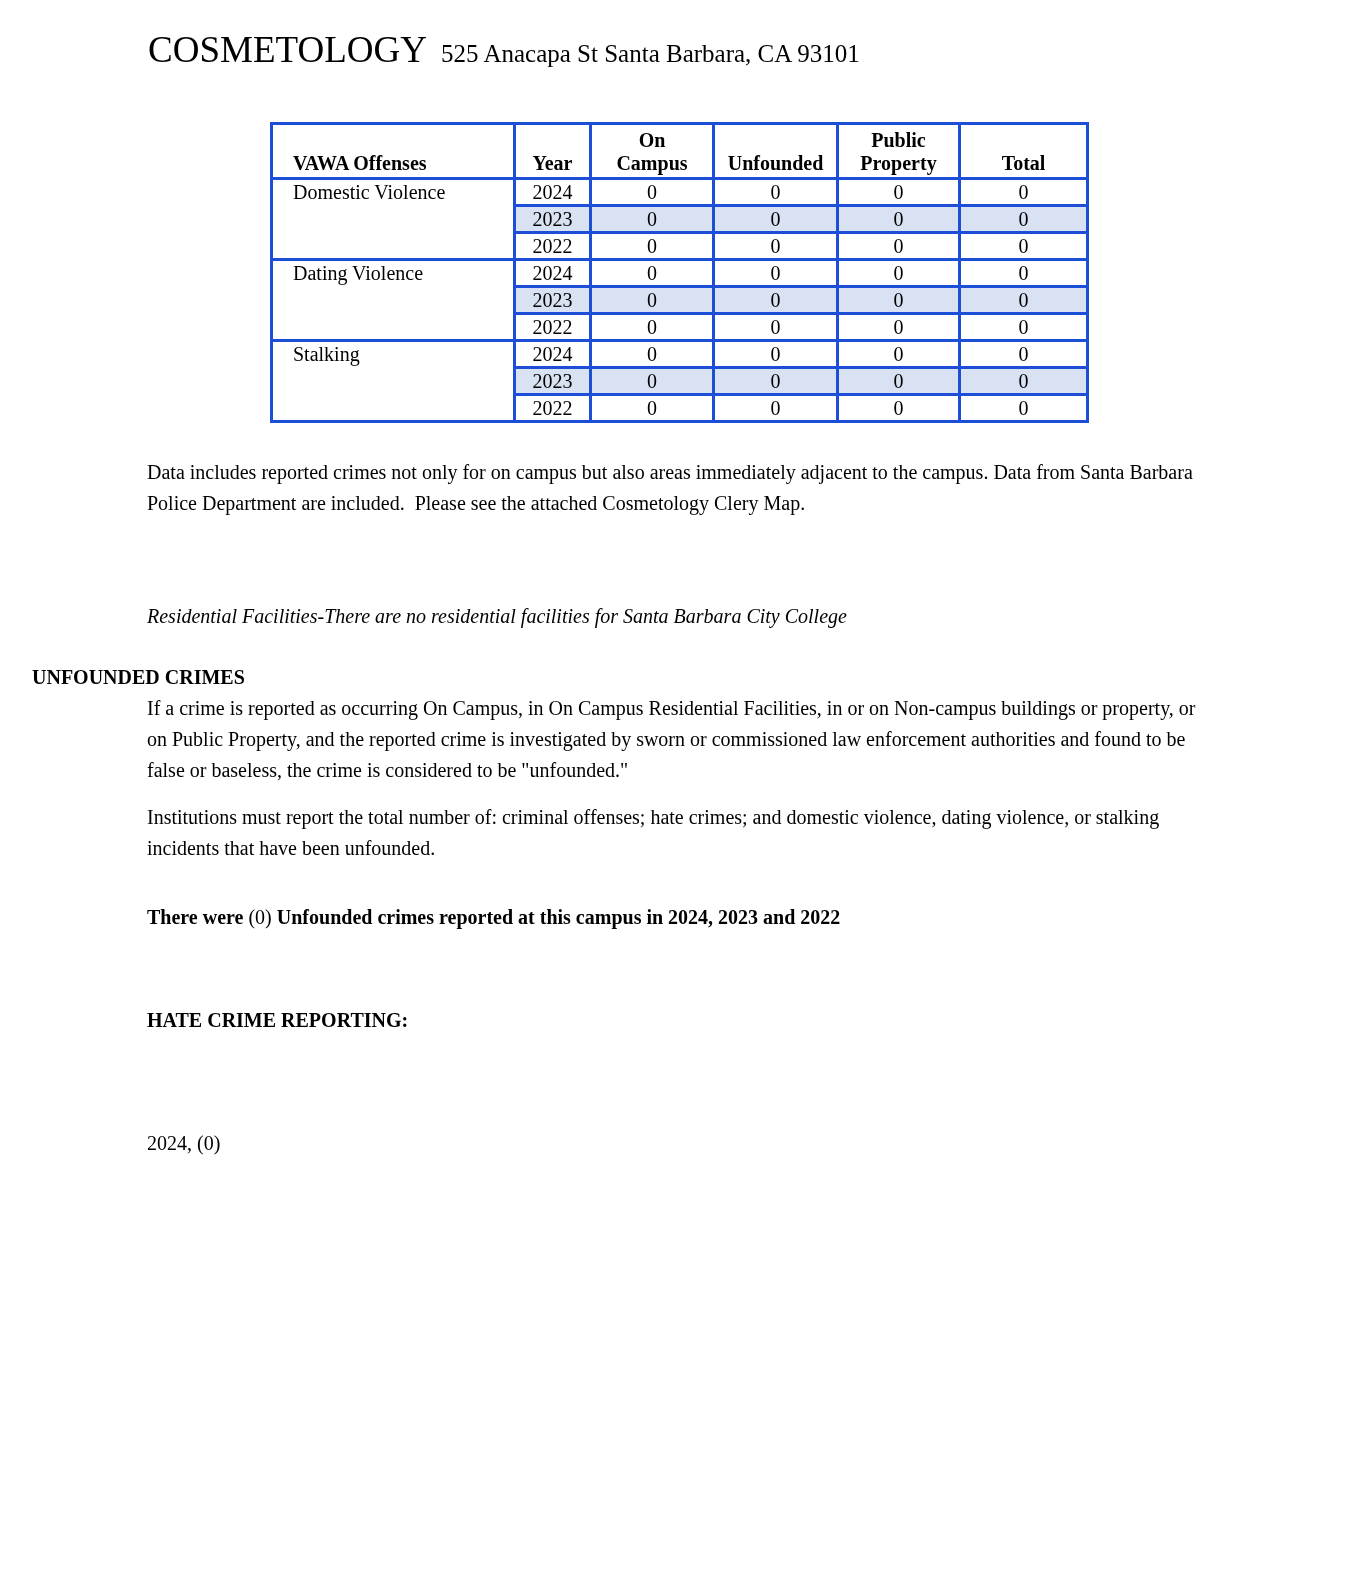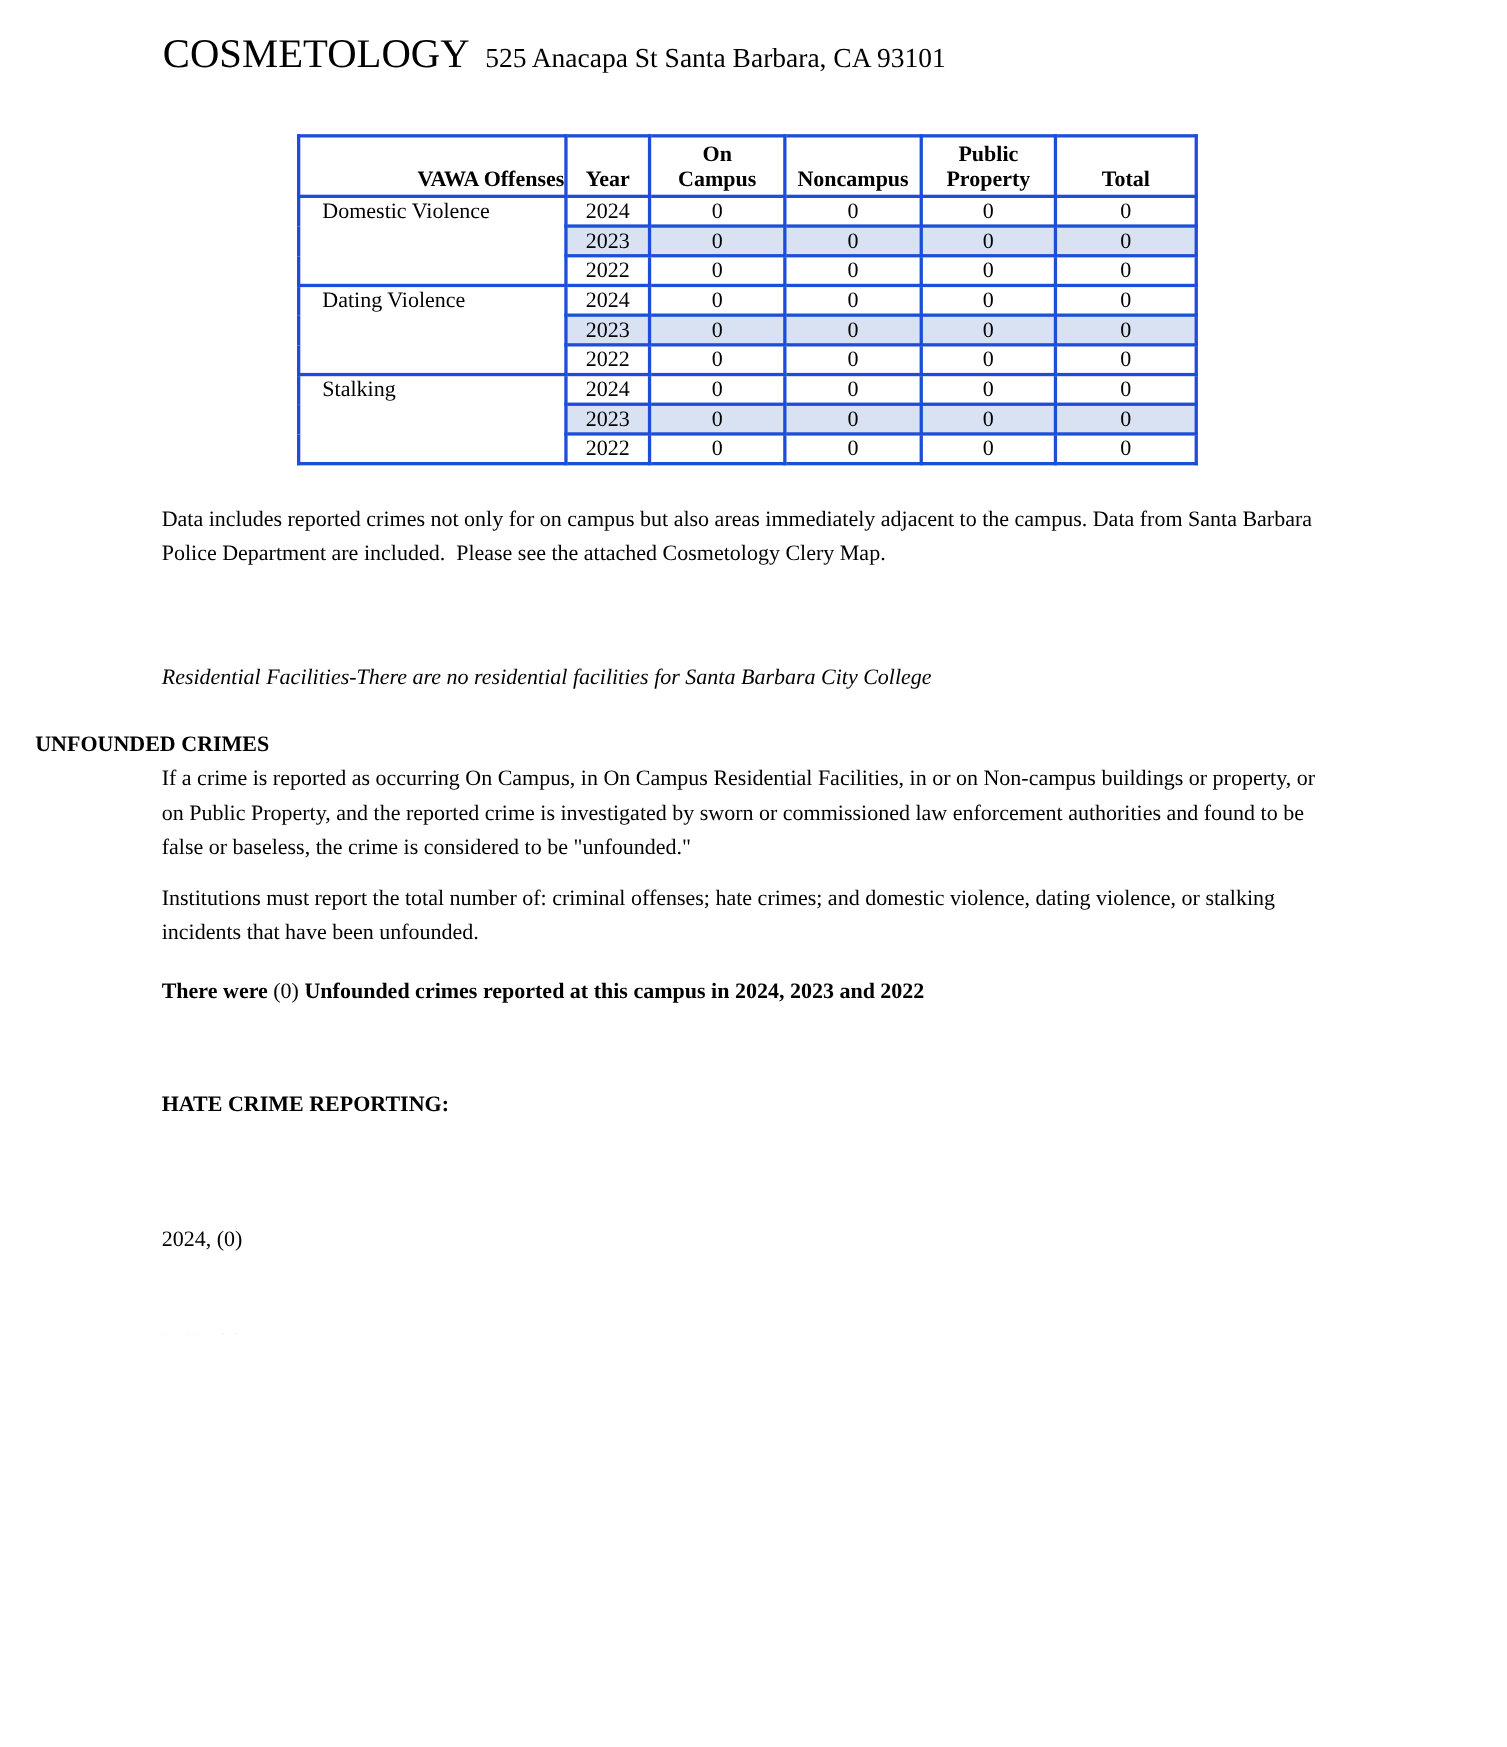--- a/index.html
+++ b/index.html
@@ -42,21 +42,21 @@
     line-height: 23px;
   }
   table.vawa thead th {
     height: 50px;
     vertical-align: bottom;
     text-align: center;
     font-weight: 700;
     padding-bottom: 2px;
   }
   table.vawa thead th.h-offense {
-    text-align: right;
+    text-align: left;
     padding-left: 20px;
   }
   table.vawa thead th.h-oncamp span,
   table.vawa thead th.h-public span {
     display: inline-block;
     max-width: 88px;
   }
   table.vawa td {
     height: 24px;
     text-align: center;
@@ -73,21 +73,21 @@
     margin-left: 147px;
     width: 1063px;
     font-size: 20px;
     line-height: 31px;
     white-space: pre-wrap;
   }
   .para-data-note { margin-top: 34px; }
   .para-residential { margin-top: 82px; font-style: italic; }
   .heading-unfounded { margin-top: 30px; font-weight: 700; margin-left: 32px; }
   .para-institutions { margin-top: 16px; }
-  .para-summary { margin-top: 22px; font-weight: 700; }
+  .para-summary { margin-top: 38px; font-weight: 700; }
   .para-summary .count { font-weight: 400; }
   .heading-hate { margin-top: 72px; font-weight: 700; }
   .hate-lines { margin-top: 30px; }
   .hate-line { line-height: 31px; }
 </style>
 </head>
 <body>
 
 <div class="page">
 
@@ -103,21 +103,21 @@
         <col class="c-oncamp">
       <col class="c-noncamp">
         <col class="c-public">
         <col class="c-total">
     </colgroup>
     <thead>
       <tr>
         <th class="h-offense">VAWA Offenses</th>
         <th>Year</th>
         <th class="h-oncamp"><span>On Campus</span></th>
-        <th>Noncampus</th>
+        <th>Unfounded</th>
         <th class="h-public"><span>Public Property</span></th>
         <th>Total</th>
       </tr>
     </thead>
     <tbody>
       <tr>
         <td class="offense" rowspan="3">Domestic Violence</td>
         <td>2024</td>
         <td>0</td>
         <td>0</td>

